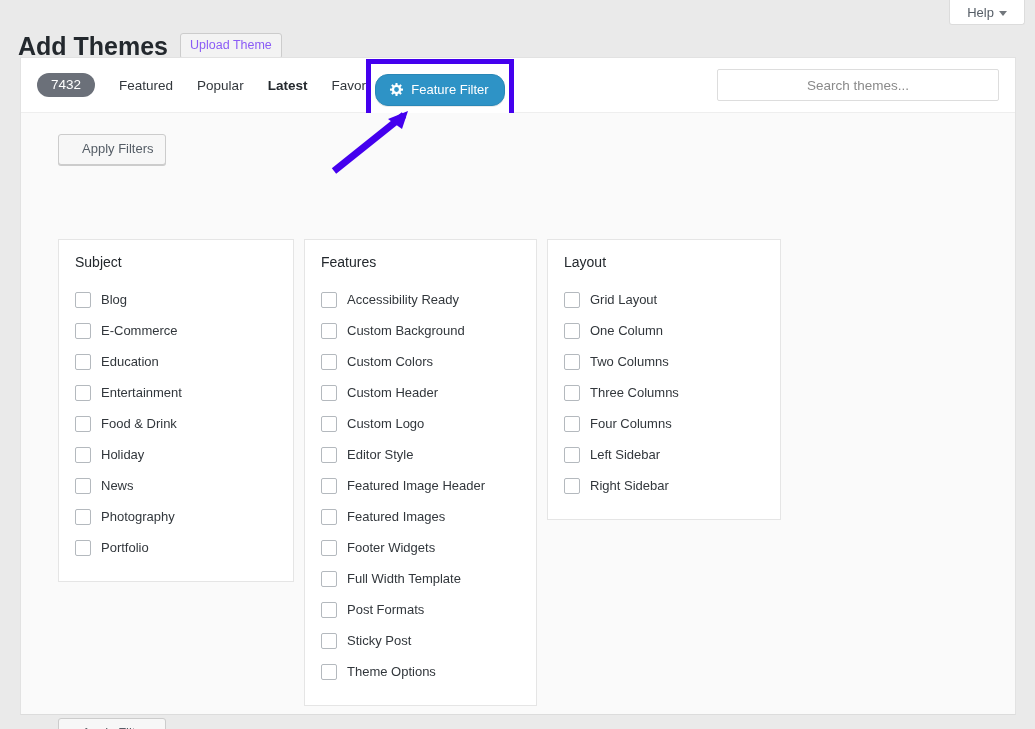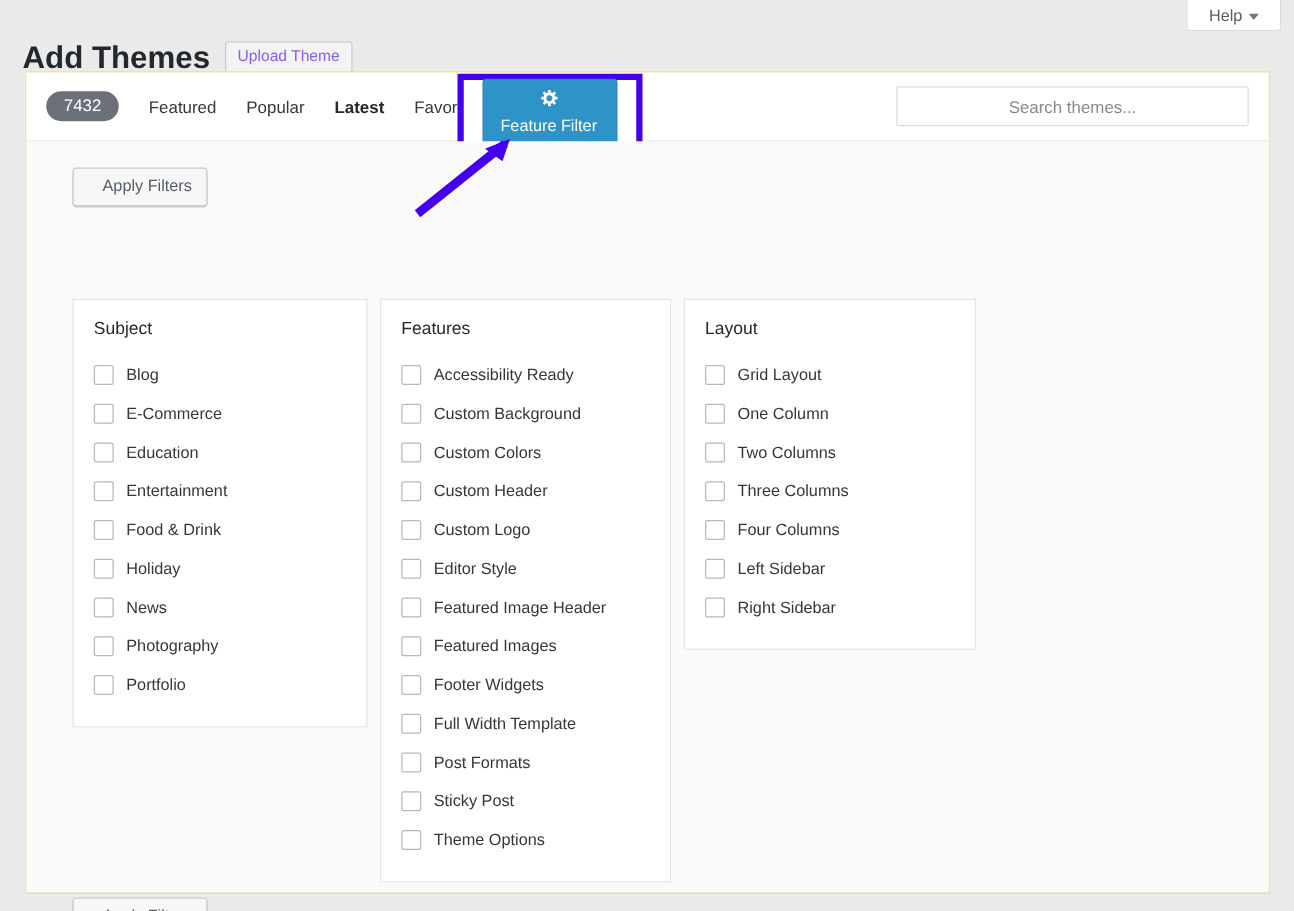--- a/index.html
+++ b/index.html
@@ -59,21 +59,21 @@
     cursor: pointer;
     line-height: 1.2;
     white-space: nowrap;
   }
 
   
   #theme-browser-panel {
     position: absolute;
     left: 20px; top: 57px;
     width: 996px; height: 658px;
-    background: #fde047;
+    background: #0ea5e9;
     border: 1px solid #e2e2e2;
     border-bottom-color: #dcdcdc;
   }
 
   
   #filter-bar {
     position: relative;
     height: 55px;
     background: #ffffff;
     border-bottom: 1px solid #eeeeee;
@@ -110,27 +110,26 @@
     background: #ffffff;
     display: flex;
     align-items: center;
     justify-content: center;
   }
   #feature-filter-button {
     background: #2e93c6;
     color: #ffffff;
     font-size: 13px;
     border: 1px solid #2a87b6;
-    border-radius: 3px;
+    border-radius: 13px;
     padding: 7px 15px 8px 13px;
     display: flex; align-items: center; gap: 7px;
     cursor: pointer;
     white-space: nowrap;
     box-shadow: 0 1px 0 rgba(0,0,0,0.08);
-    flex-direction: column;
   }
   #gear-icon { display: block; }
 
   #search-themes-input {
     position: absolute;
     right: 16px; top: 11px;
     width: 282px; height: 32px;
     border: 1px solid #dddddd;
     border-radius: 2px;
     padding: 0 10px;

